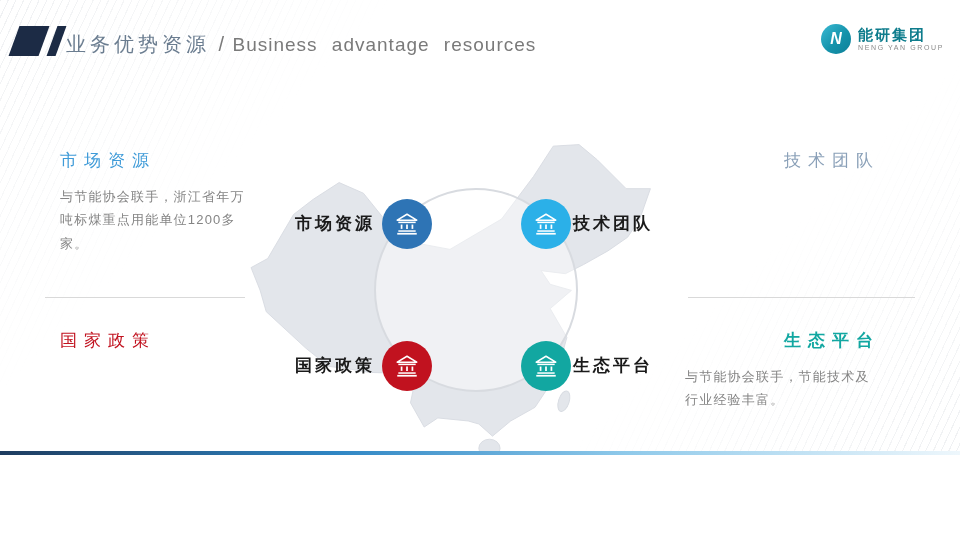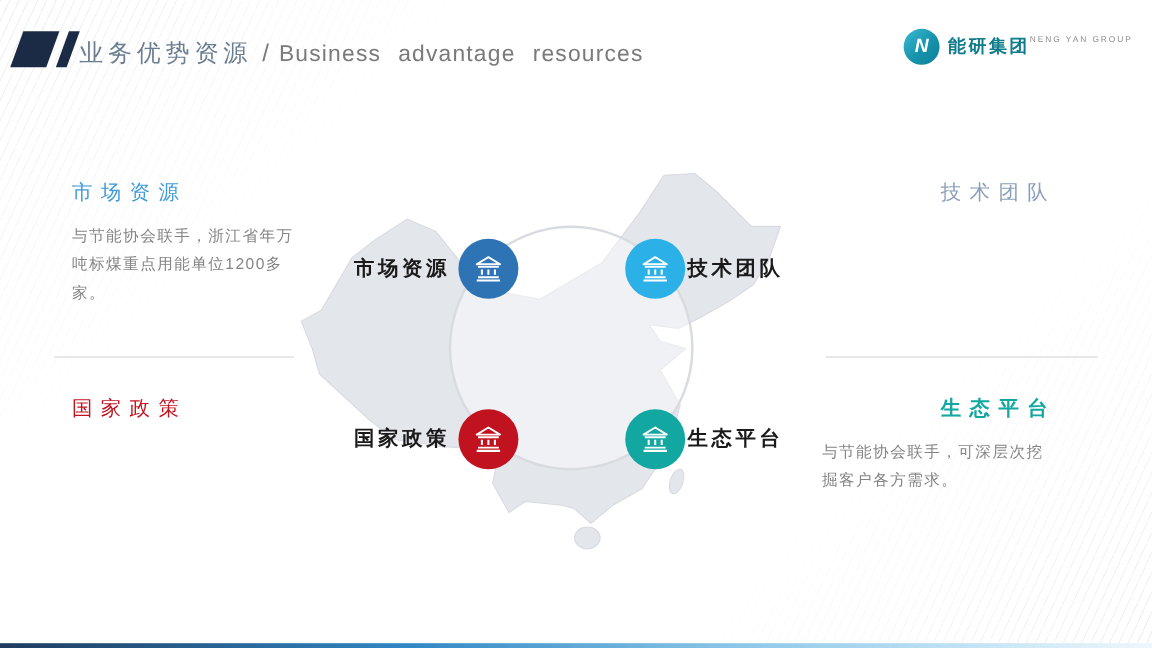--- a/index.html
+++ b/index.html
@@ -1,17 +1,17 @@
 <!DOCTYPE html>
 <html><head>
 <meta charset="utf-8">
 <style>
   html, body { margin:0; padding:0; background:#ffffff; }
   .slide {
-    position:relative; width:960px; height:540px; overflow:hidden; background:#fff;
+    position:relative; width:960px; height:455px; overflow:hidden; background:#fff;
     font-family:"Liberation Sans","DejaVu Sans",sans-serif;
   }
   
   .texture {
     position:absolute; inset:0;
     background:repeating-linear-gradient(115deg,
       rgba(130,142,158,0.14) 0px, rgba(130,142,158,0.14) 1px,
       transparent 1px, transparent 7px);
   }
   .texture-cover {
@@ -29,21 +29,21 @@
   .title-sep { font-size:20px; color:#7a7a7a; margin:0 4px; }
   .title-en { font-size:19px; color:#7a7a7a; letter-spacing:1px; word-spacing:8px; }
 
   .logo { position:absolute; right:16px; top:24px; display:flex; align-items:center; gap:7px; }
   .logo-circle {
     width:30px; height:30px; border-radius:50%;
     background:linear-gradient(135deg,#3bbad4 0%,#1593ab 55%,#0d7f98 100%);
     color:#fff; font-weight:bold; font-style:italic; font-size:16px;
     display:flex; align-items:center; justify-content:center;
   }
-  .logo-text { display:flex; flex-direction:row; line-height:1.15;justify-content:space-between; }
+  .logo-text { display:flex; flex-direction:column; line-height:1.15;justify-content:space-between; }
   .logo-cn { font-size:15px; font-weight:700; color:#0e7c8c; letter-spacing:2px; }
   .logo-en { font-size:7px; color:#8a8a8a; letter-spacing:1.6px; }
 
   
   .sec { position:absolute; width:195px; }
   .sec h3 { margin:0 0 16px 0; font-size:17px; font-weight:400; letter-spacing:7px; line-height:1; }
   .sec .body { font-size:13px; color:#848484; line-height:1.8; letter-spacing:1.2px; }
   .sec-market { left:60px; top:152px; }
   .sec-market h3 { color:#3f9bd8; }
   .sec-policy { left:60px; top:332px; }
@@ -184,17 +184,17 @@
   <div class="sec sec-policy">
     <h3>国家政策</h3>
   </div>
 
   <div class="sec sec-tech">
     <h3>技术团队</h3>
   </div>
   <div class="divider divider-right"></div>
   <div class="sec sec-eco">
     <h3>生态平台</h3>
-    <div class="body">与节能协会联手，可深层次挖掘客户各方需求。</div>
+    <div class="body">与节能协会联手，节能技术及行业经验丰富。</div>
   </div>
 
   <div class="bottom-bar"></div>
 </div>
 
 </body></html>

